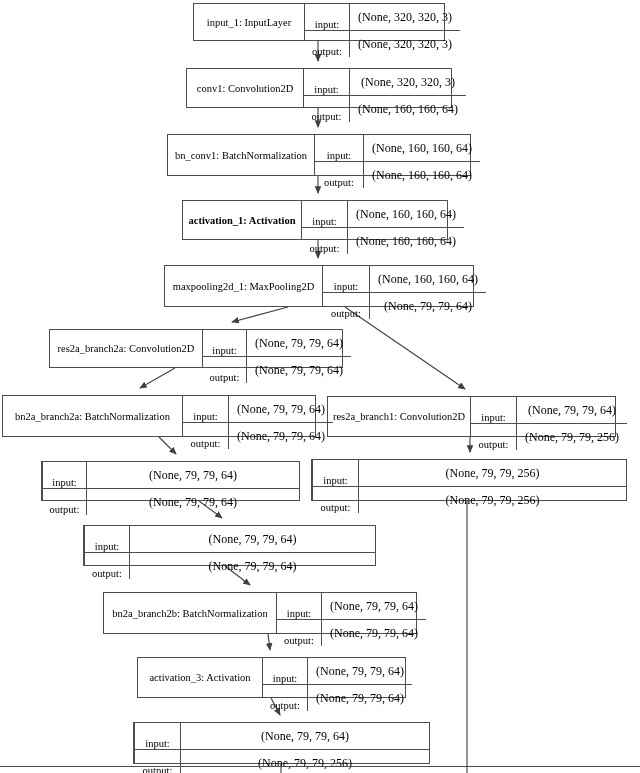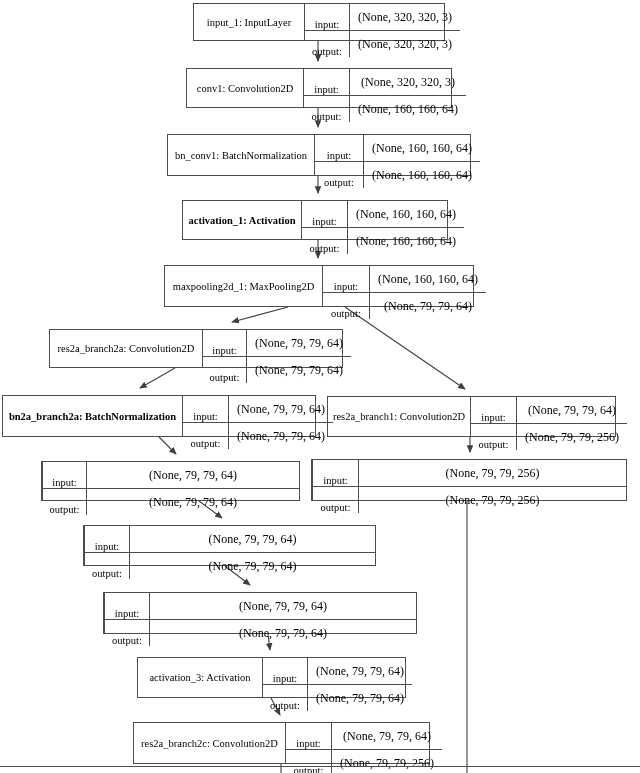--- a/index.html
+++ b/index.html
@@ -193,21 +193,21 @@
             <div class="io-label" style="width: 45px; flex: 0 0 45px;">input:</div>
             <div class="io-shape" style="flex: 1 1 auto; border-left-color: rgb(77, 77, 77);">(None, 79, 79, 64)</div>
           </div>
           <div class="io-row bottom">
             <div class="io-label" style="width: 45px; flex: 0 0 45px;">output:</div>
             <div class="io-shape" style="flex: 1 1 auto; border-left-color: rgb(77, 77, 77);">(None, 79, 79, 256)</div>
           </div>
         </div>
       </div>
       <div class="node" style="left: 2px; top: 395px; width: 314px; height: 42px; border-color: rgb(77, 77, 77);">
-        <div class="node-name" style="width: 179px; flex: 0 0 179px; font-weight: bold;">bn2a_branch2a: BatchNormalization</div>
+        <div class="node-name" style="width: 179px; flex: 0 0 179px;">bn2a_branch2a: BatchNormalization</div>
         <div class="io-col" style="flex: 1 1 auto; border-left-color: rgb(77, 77, 77);">
           <div class="io-row top" style="border-bottom-color: rgb(77, 77, 77);">
             <div class="io-label" style="width: 45px; flex: 0 0 45px;">input:</div>
             <div class="io-shape" style="flex: 1 1 auto; border-left-color: rgb(77, 77, 77);">(None, 79, 79, 64)</div>
           </div>
           <div class="io-row bottom">
             <div class="io-label" style="width: 45px; flex: 0 0 45px;">output:</div>
             <div class="io-shape" style="flex: 1 1 auto; border-left-color: rgb(77, 77, 77);">(None, 79, 79, 64)</div>
           </div>
         </div>
@@ -242,20 +242,21 @@
             <div class="io-label" style="width: 44px; flex: 0 0 44px;">input:</div>
             <div class="io-shape" style="flex: 1 1 auto; border-left-color: rgb(77, 77, 77);">(None, 79, 79, 64)</div>
           </div>
           <div class="io-row bottom">
             <div class="io-label" style="width: 44px; flex: 0 0 44px;">output:</div>
             <div class="io-shape" style="flex: 1 1 auto; border-left-color: rgb(77, 77, 77);">(None, 79, 79, 64)</div>
           </div>
         </div>
       </div>
       <div class="node" style="left: 103px; top: 592px; width: 314px; height: 42px; border-color: rgb(77, 77, 77);">
+        <div class="node-name" style="width: 172px; flex: 0 0 172px;">bn2a_branch2b: BatchNormalization</div>
         <div class="io-col" style="flex: 1 1 auto; border-left-color: rgb(77, 77, 77);">
           <div class="io-row top" style="border-bottom-color: rgb(77, 77, 77);">
             <div class="io-label" style="width: 44px; flex: 0 0 44px;">input:</div>
             <div class="io-shape" style="flex: 1 1 auto; border-left-color: rgb(77, 77, 77);">(None, 79, 79, 64)</div>
           </div>
           <div class="io-row bottom">
             <div class="io-label" style="width: 44px; flex: 0 0 44px;">output:</div>
             <div class="io-shape" style="flex: 1 1 auto; border-left-color: rgb(77, 77, 77);">(None, 79, 79, 64)</div>
           </div>
         </div>
@@ -267,21 +268,20 @@
             <div class="io-label" style="width: 44px; flex: 0 0 44px;">input:</div>
             <div class="io-shape" style="flex: 1 1 auto; border-left-color: rgb(77, 77, 77);">(None, 79, 79, 64)</div>
           </div>
           <div class="io-row bottom">
             <div class="io-label" style="width: 44px; flex: 0 0 44px;">output:</div>
             <div class="io-shape" style="flex: 1 1 auto; border-left-color: rgb(77, 77, 77);">(None, 79, 79, 64)</div>
           </div>
         </div>
       </div>
       <div class="node" style="left: 133px; top: 722px; width: 297px; height: 42px; border-color: rgb(77, 77, 77);">
-        <div class="node-name" style="width: 151px; flex: 0 0 151px;">res2a_branch2c: Convolution2D</div>
         <div class="io-col" style="flex: 1 1 auto; border-left-color: rgb(77, 77, 77);">
           <div class="io-row top" style="border-bottom-color: rgb(77, 77, 77);">
             <div class="io-label" style="width: 45px; flex: 0 0 45px;">input:</div>
             <div class="io-shape" style="flex: 1 1 auto; border-left-color: rgb(77, 77, 77);">(None, 79, 79, 64)</div>
           </div>
           <div class="io-row bottom">
             <div class="io-label" style="width: 45px; flex: 0 0 45px;">output:</div>
             <div class="io-shape" style="flex: 1 1 auto; border-left-color: rgb(77, 77, 77);">(None, 79, 79, 256)</div>
           </div>
         </div>

